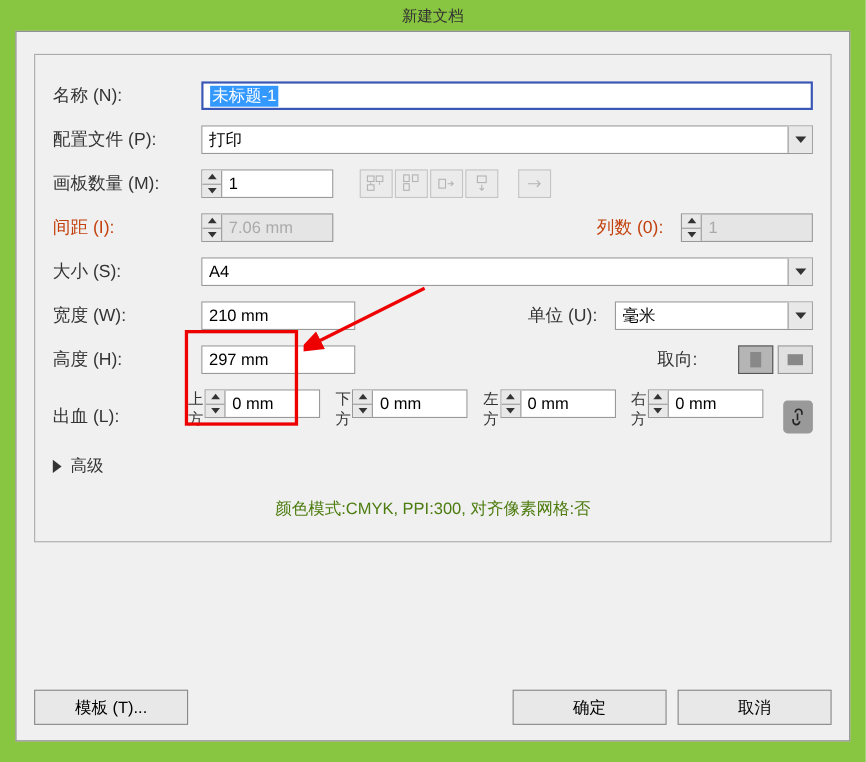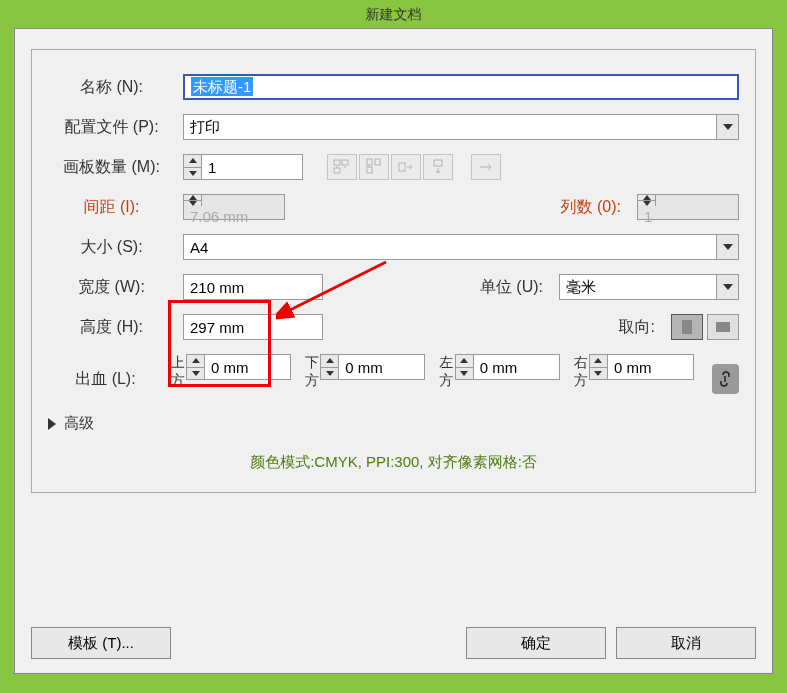--- a/index.html
+++ b/index.html
@@ -33,21 +33,21 @@
   padding: 24px 16px 16px 16px;
   background: #f0f0f0;
 }
 .row {
   display: flex;
   align-items: center;
   margin-bottom: 14px;
 }
 .label {
   width: 135px;
-  text-align: center;
+  text-align: left;
   padding-right: 8px;
   color: #333;
   font-size: 16px;
 }
 .label.disabled { color: #c2410c; }
 .text-input {
   border: 1px solid #999;
   background: #fff;
   height: 26px;
   padding: 2px 6px;
@@ -81,21 +81,21 @@
   justify-content: center;
 }
 .select-narrow { width: 180px; flex: none; }
 .spinner {
   display: flex;
   align-items: stretch;
   height: 26px;
   border: 1px solid #999;
   background: #fff;
 }
-.spinner.disabled { background: #e5e5e5; flex-direction: column; }
+.spinner.disabled { background: #e5e5e5; }
 .spin-btns {
   width: 18px;
   display: flex;
   flex-direction: column;
   border-right: 1px solid #999;
   background: #e8e8e8;
 }
 .spin-btn {
   flex: 1;
   display: flex;
@@ -341,21 +341,21 @@
         <div class="select-arrow">
             <div class="chevron-down"></div>
           </div>
       </div>
     </div>
 
     <div class="row">
       <div class="label">高度 (H):</div>
       <input class="text-input" style="width: 140px;" value="297 mm">
       <div class="spacer"></div>
-      <div class="label" style="width:auto;margin-right:4px">取向:</div>
+      <div class="label" style="width:auto;margin-right:25px">取向:</div>
       <div class="orient-icon active">
           <div class="orient-shape orient-port"></div>
         </div>
       <div class="orient-icon">
           <div class="orient-shape orient-land"></div>
         </div>
     </div>
 
     <div class="row bleed-row">
       <div class="label" style="margin-bottom:4px">出血 (L):</div>

